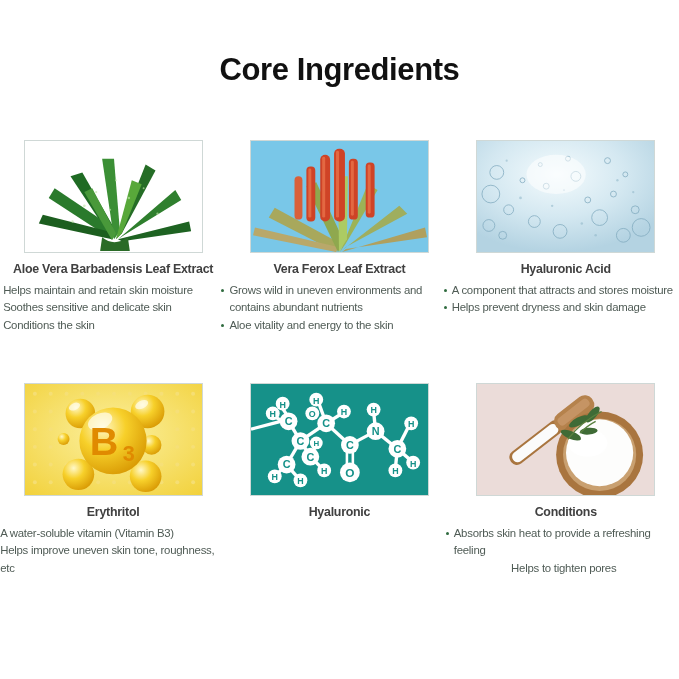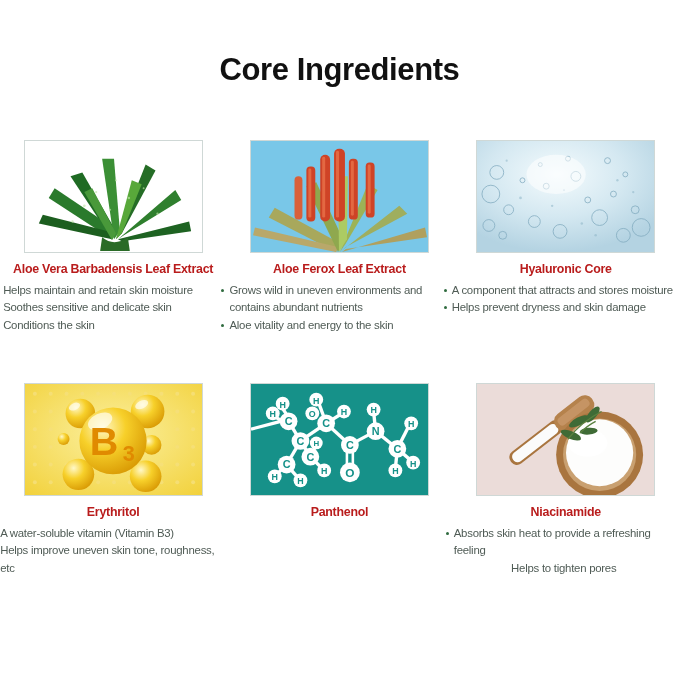--- a/index.html
+++ b/index.html
@@ -41,21 +41,21 @@
     overflow:hidden;
     position:relative;
     background:#ffffff;
   }
   .thumb svg{display:block;width:100%;height:100%;}
 
   .card-title{
     margin-top:9px;
     font-size:12.4px;
     font-weight:bold;
-    color:#b91c1c;
+    color:#404040;
     text-align:center;
     letter-spacing:-0.25px;
     line-height:1.2;
     white-space:nowrap;
   }
 
   .bullets{
     margin:0;padding:0;list-style:none;
     margin-top:5px;
     width:236px;
@@ -157,21 +157,21 @@
           </g>
           <g fill="#e8724a" opacity="0.8">
             <rect x="58" y="28" width="3" height="50" rx="1.5"></rect>
             <rect x="72" y="16" width="3" height="62" rx="1.5"></rect>
             <rect x="86" y="10" width="3" height="68" rx="1.5"></rect>
             <rect x="101" y="20" width="3" height="56" rx="1.5"></rect>
             <rect x="118" y="24" width="3" height="50" rx="1.5"></rect>
           </g>
         </svg>
       </div>
-      <div class="card-title">Aloe Ferox Leaf Extract</div>
+      <div class="card-title">Vera Ferox Leaf Extract</div>
       <ul class="bullets">
         <li class="bulleted">Grows wild in uneven environments and contains abundant nutrients</li>
         <li class="bulleted">Aloe vitality and energy to the skin</li>
       </ul>
     </div>
 
     <div class="card c3">
       <div class="thumb">
         <svg viewBox="0 0 179 113" preserveAspectRatio="none">
           <defs>
@@ -210,21 +210,21 @@
             <circle cx="106" cy="84" r="1.3"></circle>
               <circle cx="142" cy="40" r="1.2"></circle>
             <circle cx="30" cy="20" r="1.1"></circle>
               <circle cx="158" cy="52" r="1.2"></circle>
             <circle cx="88" cy="50" r="1"></circle>
               <circle cx="120" cy="96" r="1.3"></circle>
           </g>
           <ellipse cx="80" cy="34" rx="30" ry="20" fill="#ffffff" opacity="0.55"></ellipse>
         </svg>
       </div>
-      <div class="card-title">Hyaluronic Core</div>
+      <div class="card-title">Hyaluronic Acid</div>
       <ul class="bullets">
         <li class="bulleted">A component that attracts and stores moisture</li>
         <li class="bulleted">Helps prevent dryness and skin damage</li>
       </ul>
     </div>
 
   </div>
 
   <div class="grid-row row-2">
 
@@ -381,21 +381,21 @@
             <text x="124" y="30" font-size="9">H</text>
             <text x="148" y="70" font-size="11">C</text>
             <text x="146" y="92" font-size="9">H</text>
             <text x="164" y="84" font-size="9">H</text>
             <text x="162" y="44" font-size="9">H</text>
           </g>
           <circle cx="62" cy="30" r="7" fill="#ffffff"></circle>
           <text x="62" y="34" font-size="9" font-weight="bold" font-family="'Liberation Sans',sans-serif" fill="#169189" text-anchor="middle">O</text>
         </svg>
       </div>
-      <div class="card-title">Panthenol</div>
+      <div class="card-title">Hyaluronic</div>
     </div>
 
     <div class="card c6">
       <div class="thumb">
         <svg viewBox="0 0 179 113" preserveAspectRatio="none">
           <rect width="179" height="113" fill="#ebdcd9"></rect>
           <g transform="rotate(-38 60 60)">
             <rect x="28" y="52" width="64" height="15" rx="7" fill="#a9753f"></rect>
             <rect x="31" y="54" width="56" height="11" rx="5" fill="#fbfbfb"></rect>
             <rect x="86" y="50" width="46" height="19" rx="9" fill="#b5824c"></rect>
@@ -410,21 +410,21 @@
             <ellipse cx="117" cy="31" rx="10" ry="4" transform="rotate(-50 117 31)"></ellipse>
             <ellipse cx="95" cy="52" rx="11" ry="4" transform="rotate(22 95 52)"></ellipse>
             <ellipse cx="113" cy="48" rx="9" ry="3.5" transform="rotate(-5 113 48)"></ellipse>
           </g>
           <g stroke="#59803f" stroke-width="1.4" fill="none">
             <path d="M92 56 q14 -18 34 -28"></path>
             <path d="M104 50 q8 -8 16 -12"></path>
           </g>
         </svg>
       </div>
-      <div class="card-title">Niacinamide</div>
+      <div class="card-title">Conditions</div>
       <ul class="bullets">
         <li class="bulleted">Absorbs skin heat to provide a refreshing feeling</li>
         <li class="nobullet">Helps to tighten pores</li>
       </ul>
     </div>
 
   </div>
 
 </div>
 

